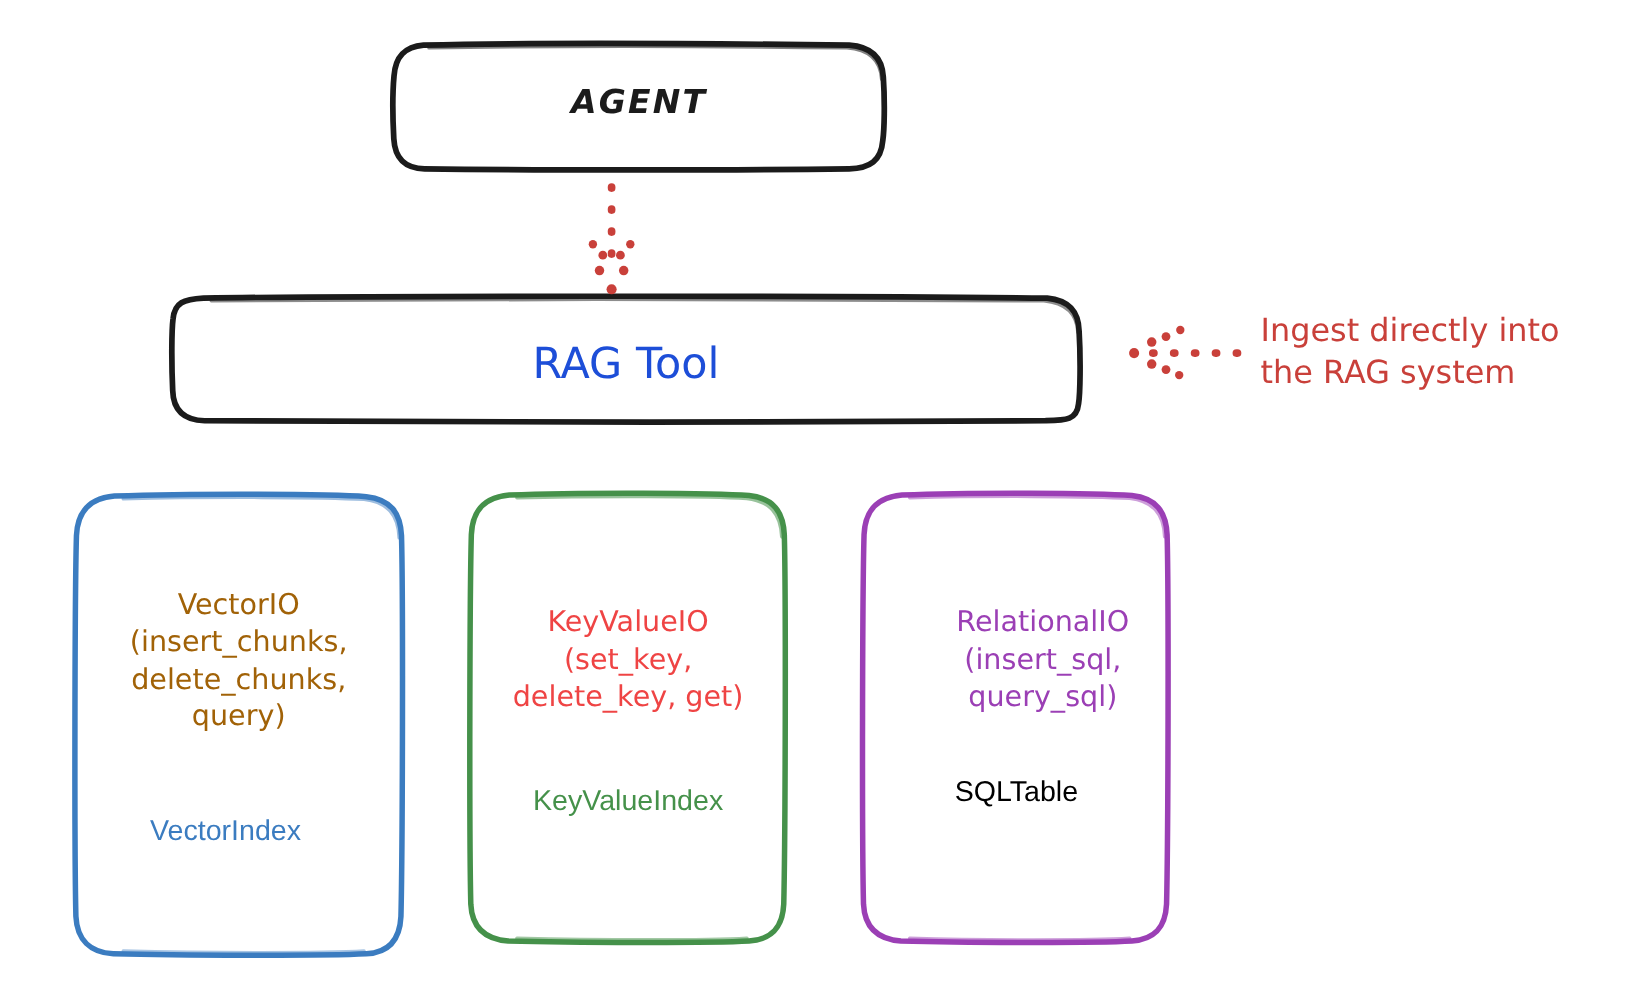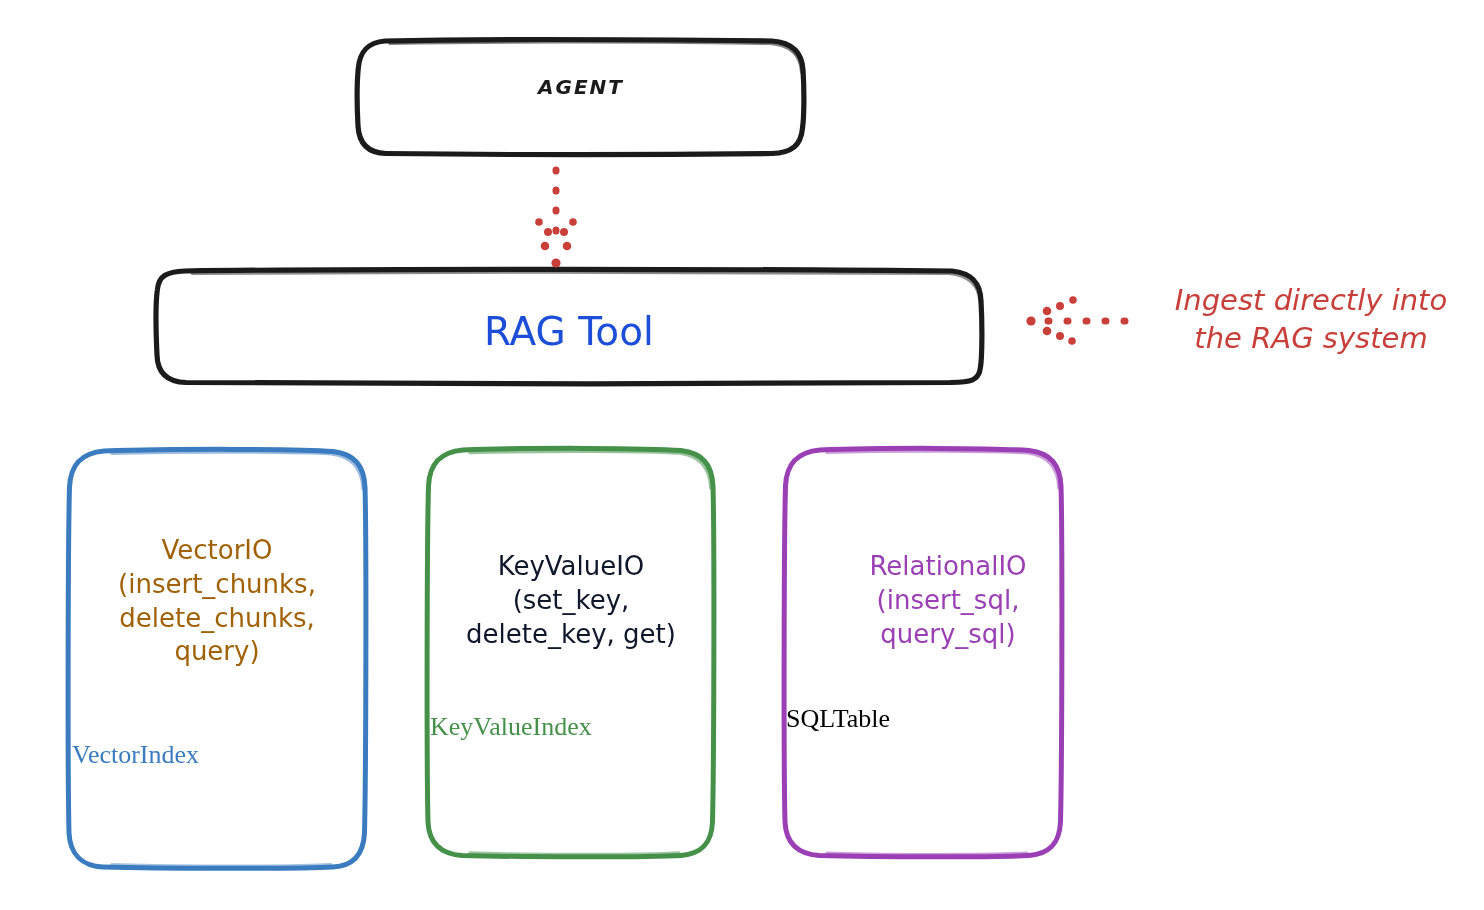--- a/index.html
+++ b/index.html
@@ -26,21 +26,21 @@
     text-align: center;
     line-height: 1.28;
     white-space: pre-line;
     user-select: none;
   }
   
   #agent-label {
     left: 358px;
     top: 75px;
     width: 446px;
-    font-size: 20px;
+    font-size: 30px;
     font-style: italic;
     font-weight: 600;
     letter-spacing: 2px;
     color: #1b1b1b;
     font-family: "DejaVu Sans", sans-serif;
   }
   
   #ragtool-label {
     left: 157px;
     top: 307px;
@@ -53,44 +53,44 @@
     position: absolute;
     text-align: center;
     line-height: 1.3;
     white-space: pre-line;
     font-size: 26px;
     font-family: "DejaVu Sans", sans-serif;
     user-select: none;
   }
   .store-index {
     position: absolute;
+    text-align: center;
     font-size: 26px;
-    font-family: Liberation Serif, serif;
+    font-family: Liberation Sans, sans-serif;
     user-select: none;
   }
   #vector-api   { left: 72px;  top: 534px; width: 290px; color: #a16207; }
   #vector-index { left: 72px;  top: 740px; width: 266px; color: #3b7cc0; }
-  #kv-api       { left: 430px; top: 550px; width: 282px; color: #0f172a; }
+  #kv-api       { left: 430px; top: 550px; width: 282px; color: #ef4444; }
   #kv-index     { left: 430px; top: 712px; width: 282px; color: #45914a; }
   #rel-api      { left: 786px; top: 550px; width: 276px; color: #9b3fb5; margin-left: 24px; }
   #rel-index    { left: 786px; top: 704px; width: 276px; color: #000000; }
 
   #ingest-note {
     position: absolute;
     left: 1146px;
     top: 282px;
     width: 330px;
-    text-align: center;
+    text-align: left;
     font-size: 29px;
     line-height: 1.3;
     white-space: pre-line;
     color: #c9403a;
     font-family: "DejaVu Sans", sans-serif;
     user-select: none;
-    font-style: italic;
   }
 </style>
 </head>
 <body>
 
 <svg id="canvas" viewBox="0 0 1484 910" xmlns="http://www.w3.org/2000/svg">
   <defs></defs>
 
   <g>
     <path fill="none" stroke="#1b1b1b" stroke-width="5.2" stroke-linecap="round" stroke-linejoin="round" d="M 385 41

